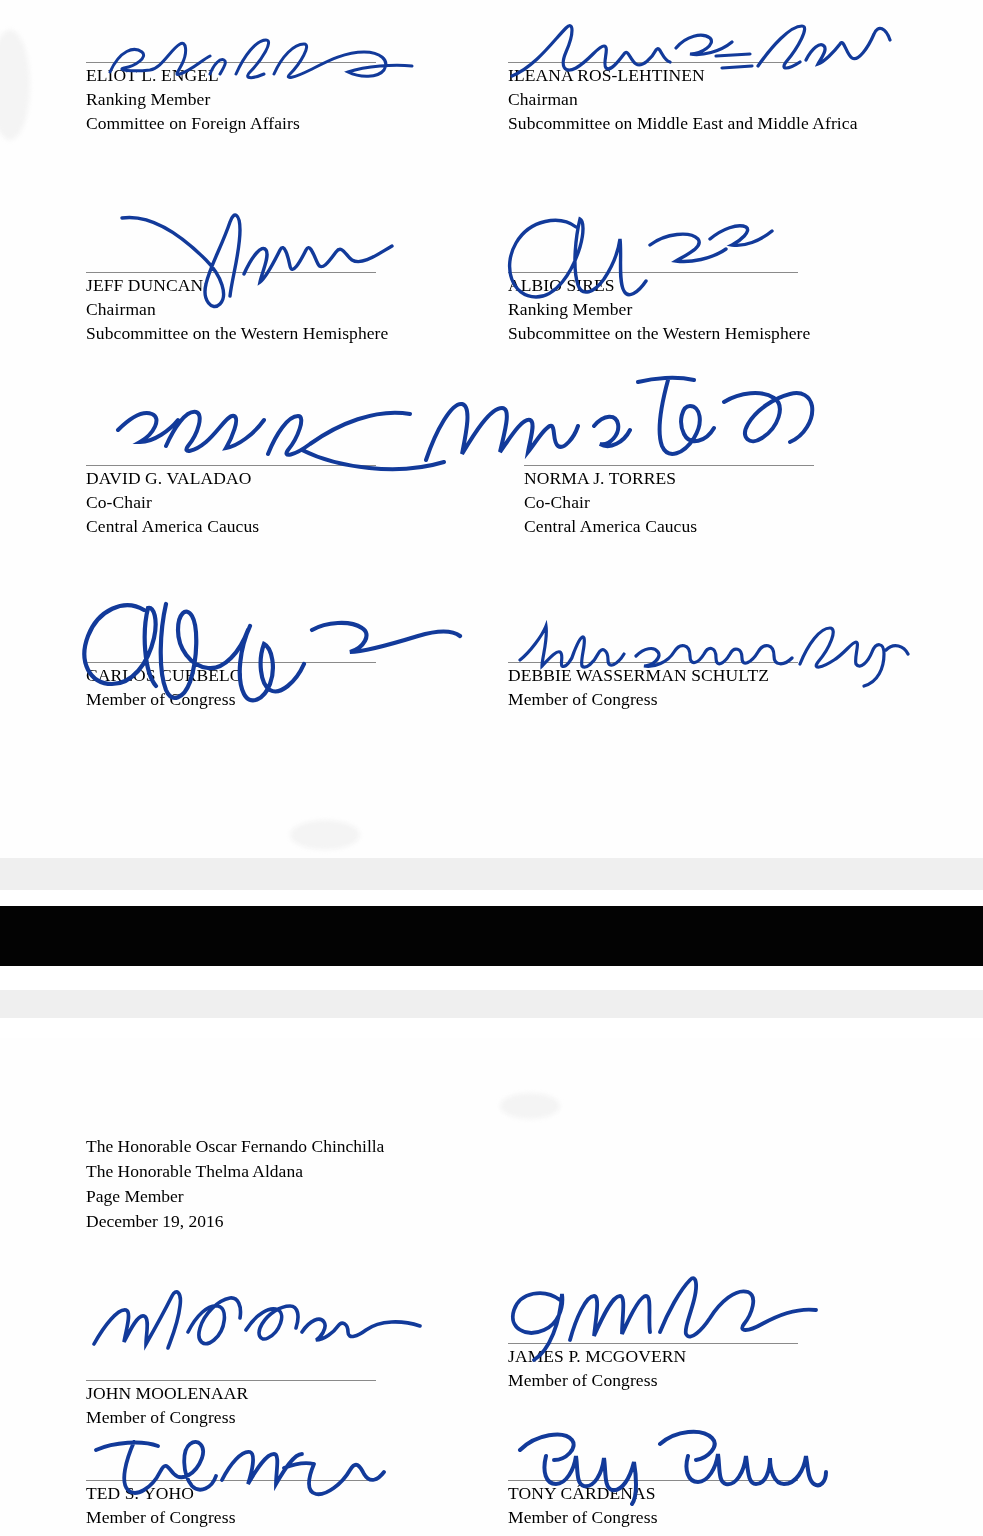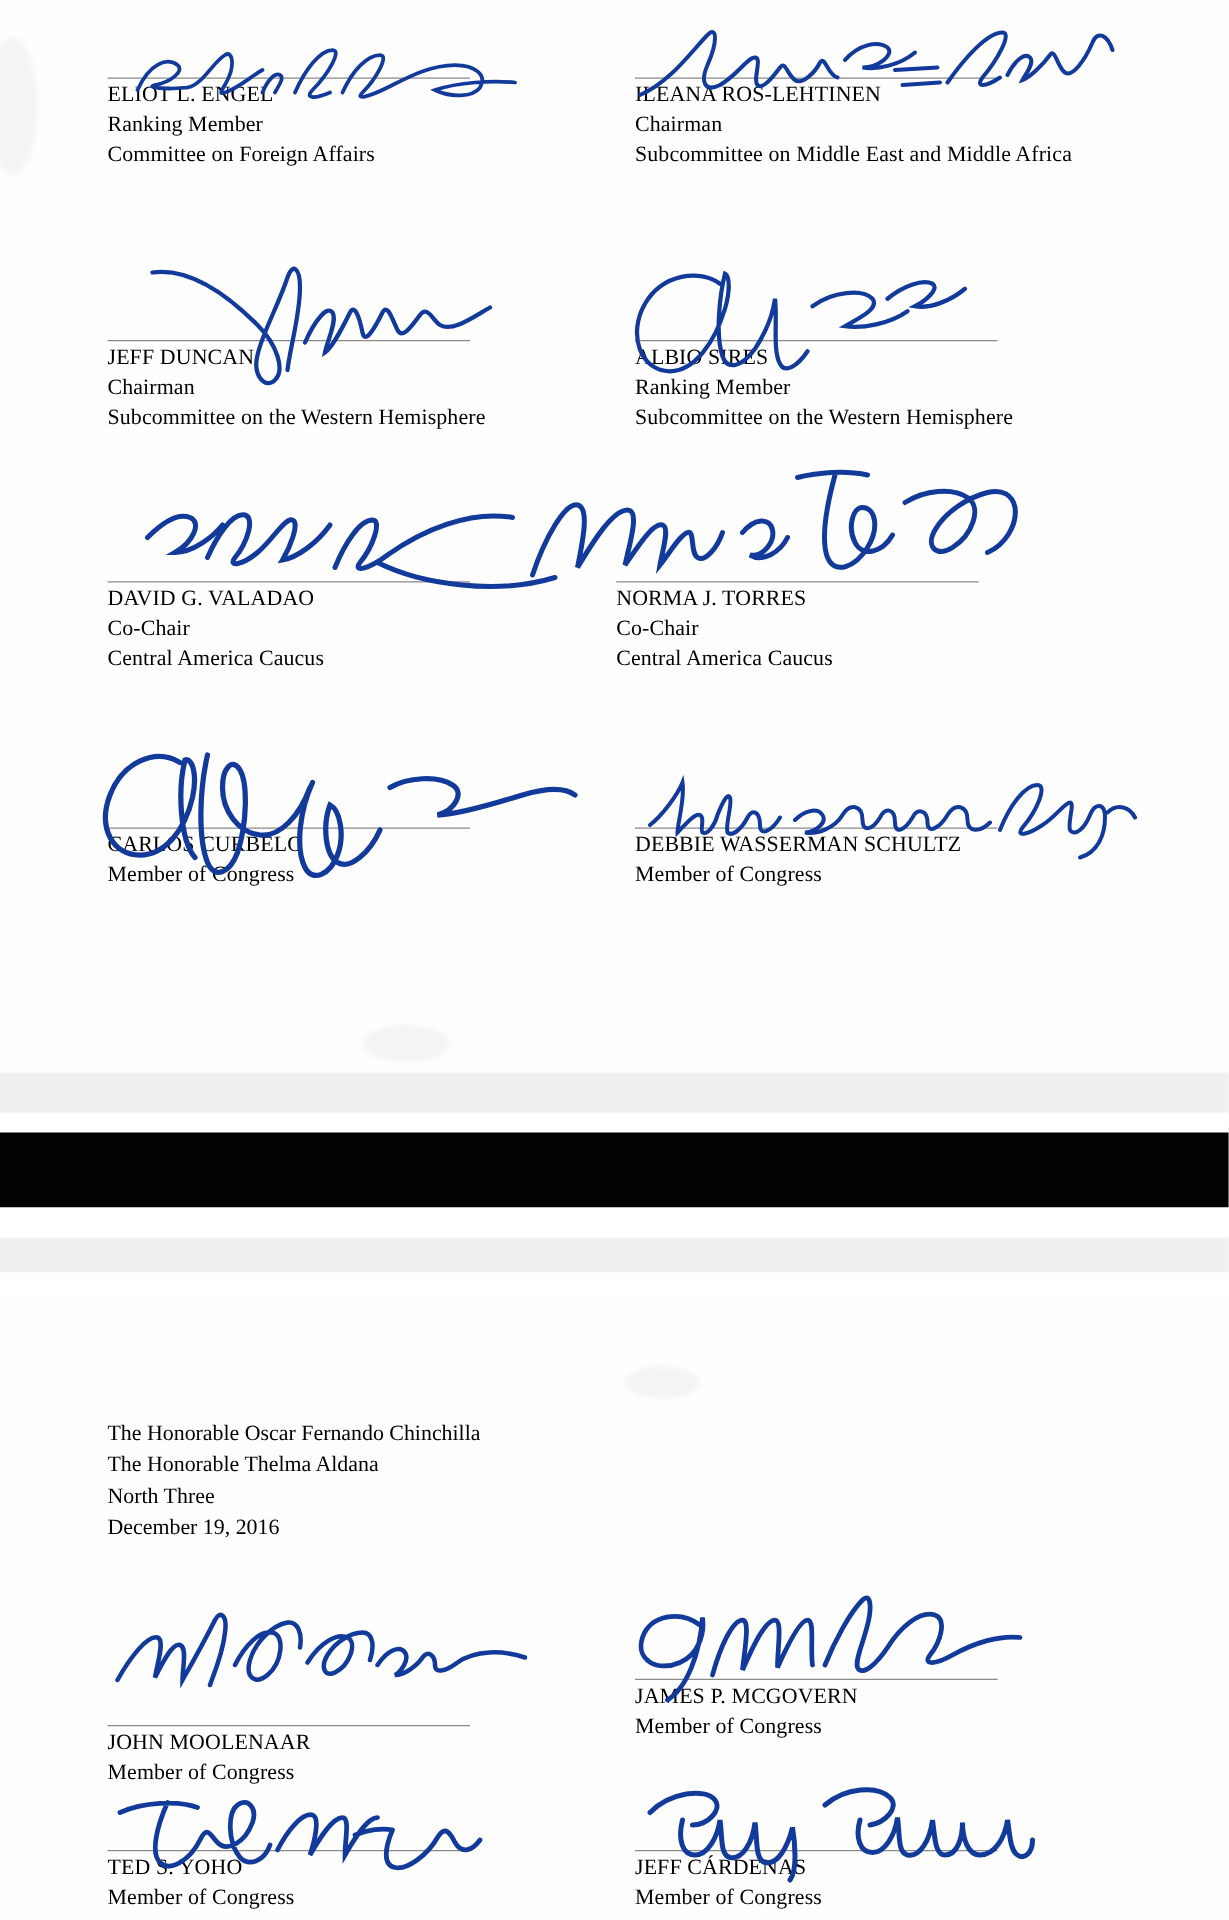--- a/index.html
+++ b/index.html
@@ -138,21 +138,21 @@
       <div class="sig-name">DAVID G. VALADAO</div>
       <div class="sig-role">Co-Chair</div>
       <div class="sig-org">Central America Caucus</div>
     </div>
     <div class="ink" style="left:108px; top:390px;">
       <svg width="340" height="110" viewBox="0 0 340 110" fill="none" stroke="currentColor" stroke-width="4" stroke-linecap="round">
         <path d="M10 40 C22 28, 34 20, 44 24 C54 28, 46 44, 32 52 C46 52, 62 40, 70 30 M58 56 C66 38, 78 20, 88 22 C96 24, 90 44, 80 56 C74 64, 86 62, 98 52 C110 42, 120 24, 126 26 C132 28, 124 48, 118 58 C130 56, 146 44, 156 30 M160 64 C168 44, 180 26, 190 26 C198 26, 190 48, 180 60 C174 68, 186 66, 202 54 C230 34, 268 18, 302 24 M194 60 C230 78, 290 86, 336 72"></path>
       </svg>
     </div>
 
-    <div class="sig-block" style="left:493px; top:465px;">
+    <div class="sig-block" style="left:524px; top:465px;">
       <div class="sig-line"></div>
       <div class="sig-name">NORMA J. TORRES</div>
       <div class="sig-role">Co-Chair</div>
       <div class="sig-org">Central America Caucus</div>
     </div>
     <div class="ink" style="left:418px; top:372px;">
       <svg width="410" height="110" viewBox="0 0 410 110" fill="none" stroke="currentColor" stroke-width="4" stroke-linecap="round">
         <path d="M8 88 C18 58, 34 30, 44 32 C54 34, 48 62, 44 82 C56 62, 72 36, 84 36 C94 36, 86 62, 82 80 C92 66, 104 46, 112 48 C118 50, 112 68, 110 80 C118 70, 126 56, 132 54 C138 52, 134 70, 140 74 C146 78, 156 66, 160 54 M176 54 C186 42, 198 42, 200 52 C202 62, 192 74, 182 72 C192 78, 206 70, 212 58 M220 10 C236 6, 258 4, 276 8 M250 8 C244 30, 238 58, 244 74 C250 88, 266 82, 276 66 C286 50, 282 34, 272 34 C264 34, 260 50, 266 62 C272 74, 288 70, 296 56 M306 30 C322 20, 344 18, 356 26 C368 34, 360 56, 344 66 C332 74, 322 66, 330 52 C338 38, 356 26, 372 22 C384 19, 392 24, 394 34 C396 48, 386 64, 372 70"></path>
       </svg>
     </div>
@@ -189,21 +189,21 @@
 <div class="scan-gap band-light" style="top:990px; height:28px;"></div>
 <div class="scan-gap band-white" style="top:1018px; height:20px;"></div>
 
 <div class="page" style="position:absolute; left:0; top:1038px; height:498px;">
 
   <div class="faint" style="left:500px; top:55px; width:60px; height:26px;"></div>
 
   <div class="addr-block" style="top:96px;">
     <div class="addr-line">The Honorable Oscar Fernando Chinchilla</div>
     <div class="addr-line">The Honorable Thelma Aldana</div>
-    <div class="addr-line">North Three</div>
+    <div class="addr-line">Page Member</div>
     <div class="addr-line">December 19, 2016</div>
   </div>
 
   <div class="sig-block" style="left:86px; top:305px;margin-top:37px;">
     <div class="sig-line"></div>
     <div class="sig-name">JOHN MOOLENAAR</div>
     <div class="sig-role">Member of Congress</div>
   </div>
   <div class="ink" style="left:84px; top:248px;">
     <svg width="340" height="72" viewBox="0 0 340 72" fill="none" stroke="currentColor" stroke-width="3.6" stroke-linecap="round">
@@ -228,21 +228,21 @@
     <div class="sig-role">Member of Congress</div>
   </div>
   <div class="ink" style="left:88px; top:392px;">
     <svg width="300" height="76" viewBox="0 0 300 76" fill="none" stroke="currentColor" stroke-width="3.8" stroke-linecap="round">
       <path d="M8 20 C26 12, 54 10, 70 16 M46 12 C38 30, 32 52, 40 60 C48 68, 64 58, 72 42 C78 30, 80 38, 86 44 C94 52, 108 44, 114 28 C118 16, 110 8, 102 14 C94 20, 94 44, 104 56 C112 64, 124 58, 128 46 M134 50 C142 34, 154 20, 162 22 C168 24, 164 42, 160 54 C168 40, 178 24, 186 24 C192 24, 188 42, 188 54 C196 40, 206 24, 214 24 M196 38 C206 34, 218 32, 226 34 M226 34 C220 48, 218 62, 228 64 C238 66, 254 54, 262 40 C268 30, 272 36, 276 44 C282 54, 290 50, 296 42"></path>
     </svg>
   </div>
 
   <div class="sig-block" style="left:508px; top:442px;">
     <div class="sig-line"></div>
-    <div class="sig-name">JEFF CÁRDENAS</div>
+    <div class="sig-name">TONY CÁRDENAS</div>
     <div class="sig-role">Member of Congress</div>
   </div>
   <div class="ink" style="left:508px; top:388px;">
     <svg width="320" height="80" viewBox="0 0 320 80" fill="none" stroke="currentColor" stroke-width="4" stroke-linecap="round">
       <path d="M12 24 C28 8, 56 4, 64 14 C70 22, 58 34, 46 34 M38 30 C34 46, 38 58, 48 58 C58 58, 66 44, 68 30 C70 44, 68 58, 76 60 C86 62, 94 48, 96 32 C98 46, 96 62, 104 64 C114 66, 122 52, 126 36 C128 48, 130 70, 124 78 M152 18 C168 4, 194 2, 204 12 C212 20, 200 32, 188 34 M180 30 C176 44, 180 56, 190 56 C200 56, 208 42, 210 28 C212 42, 210 56, 218 58 C228 60, 236 46, 238 30 C240 44, 240 58, 248 58 C258 58, 262 44, 262 32 C262 44, 266 58, 276 58 C288 58, 296 44, 298 30 C300 42, 300 54, 306 58 C312 62, 318 56, 318 46"></path>
     </svg>
   </div>
 
 </div>
 

